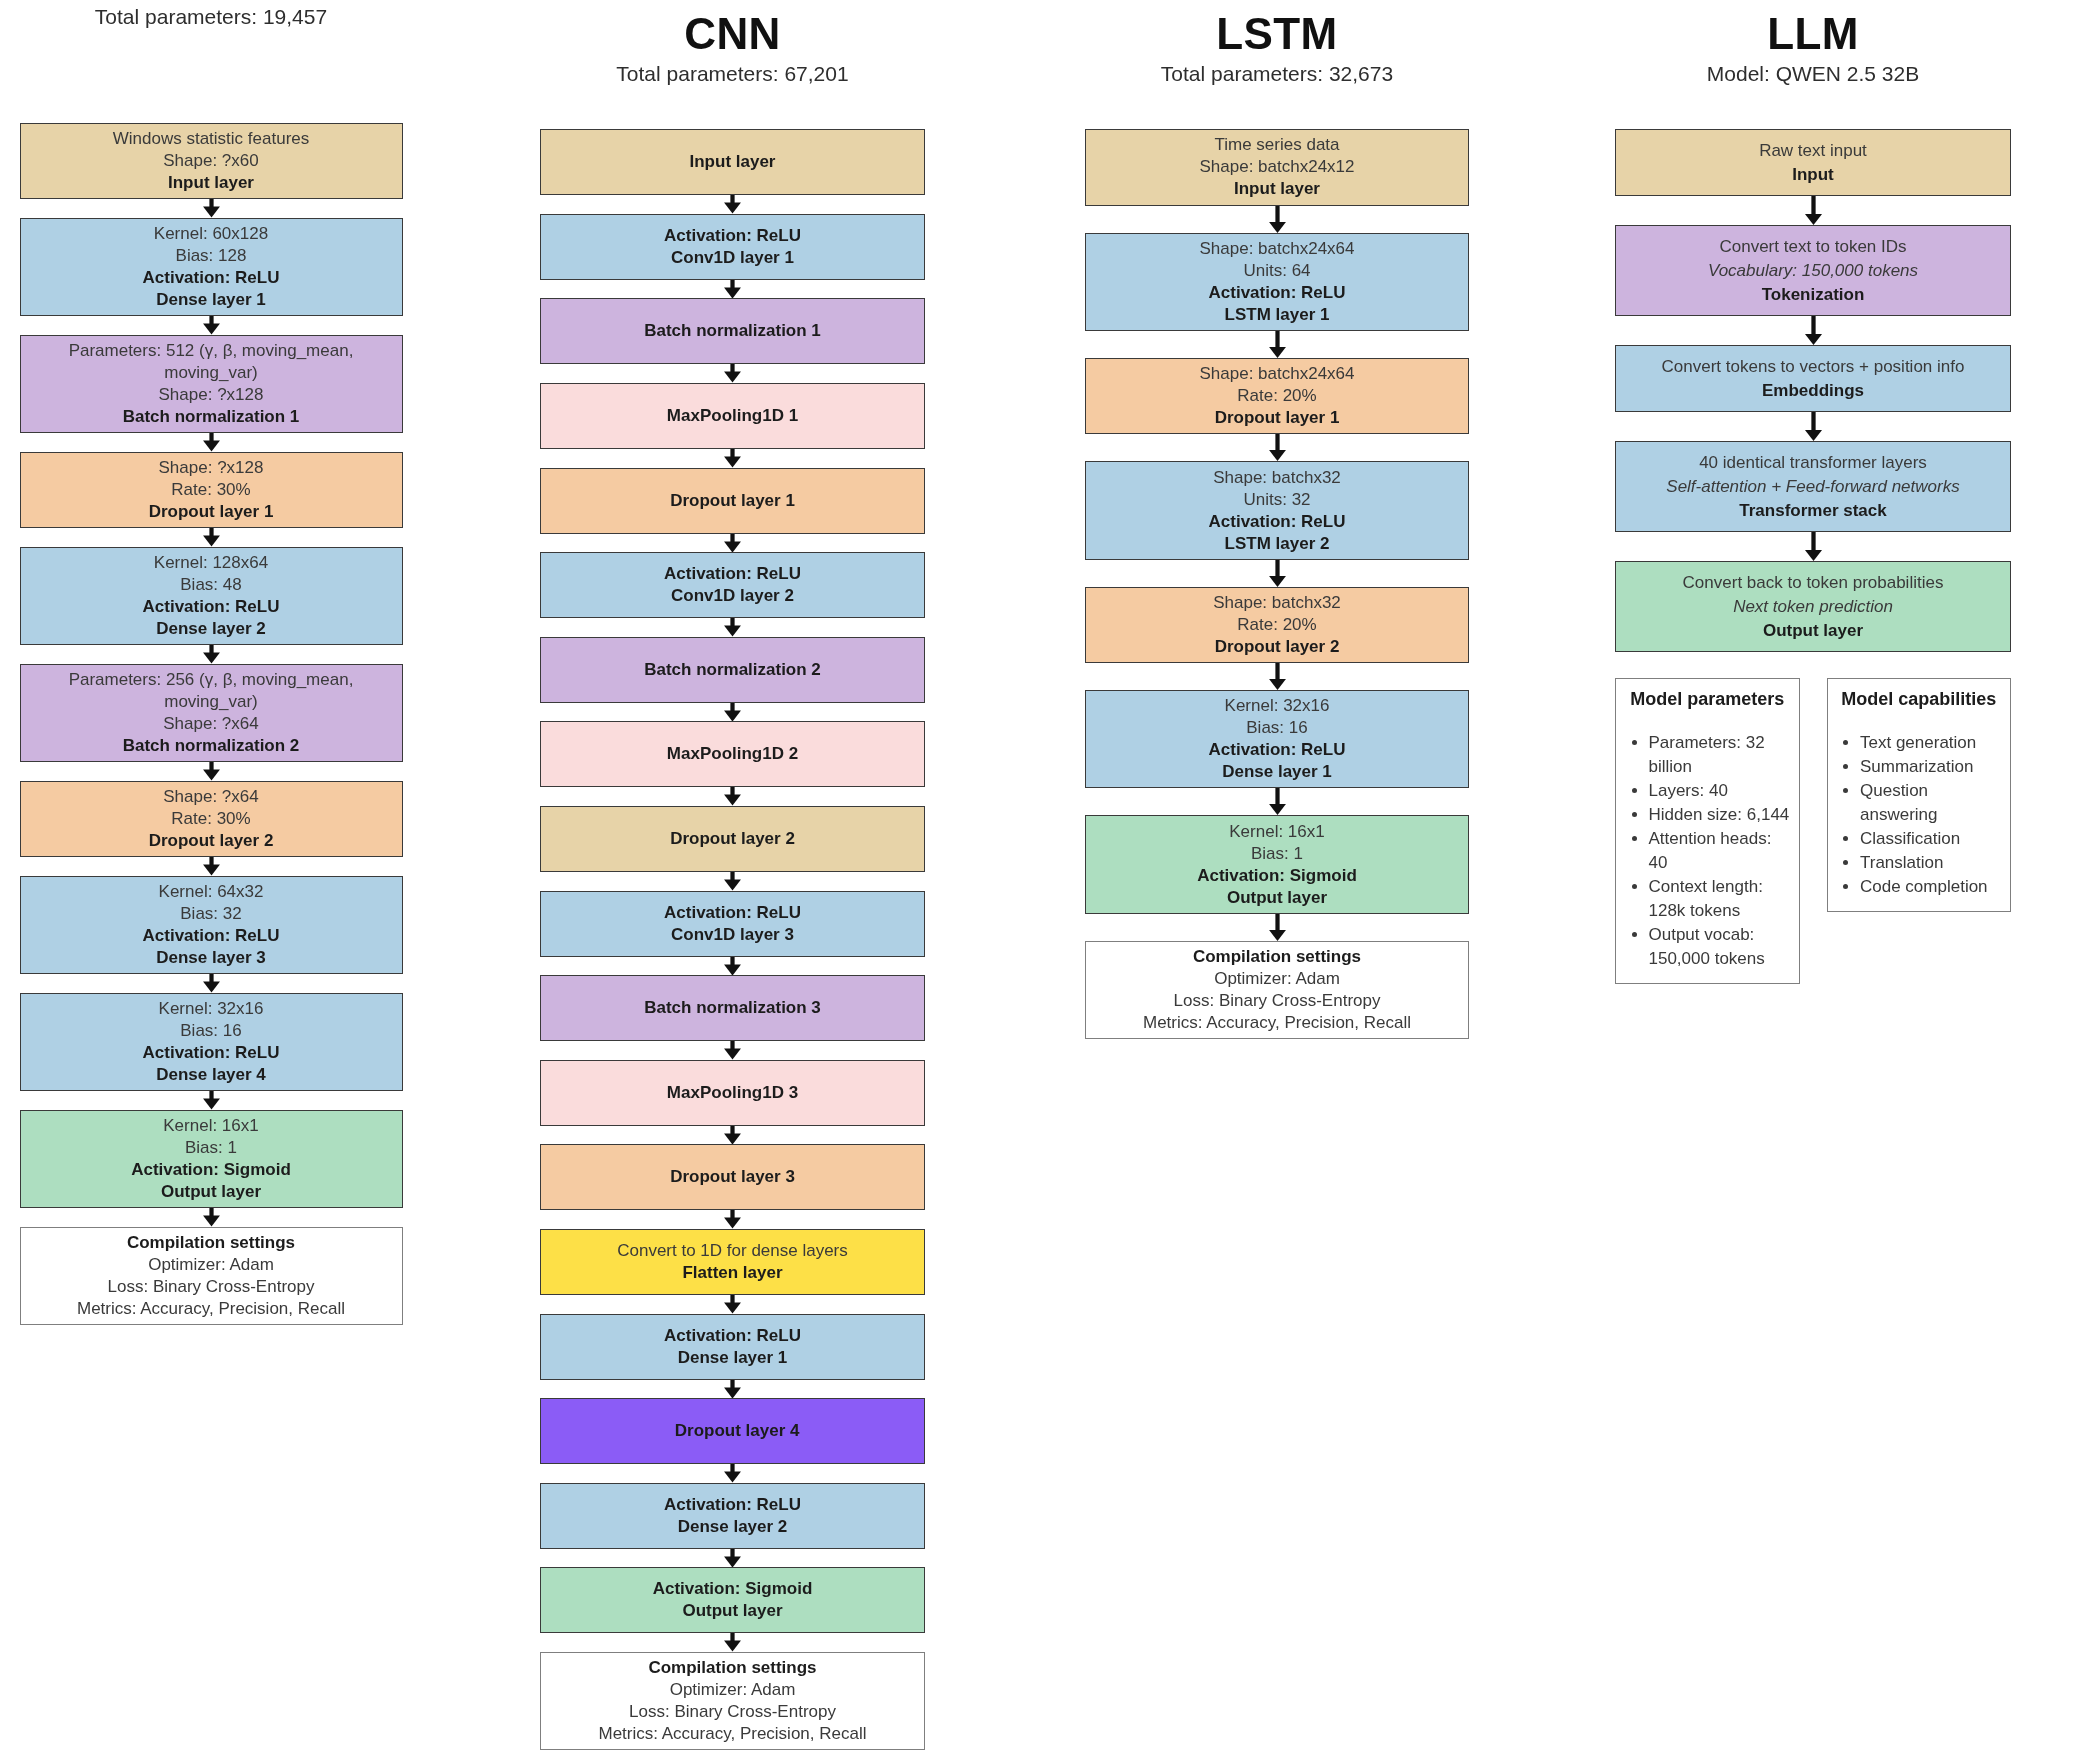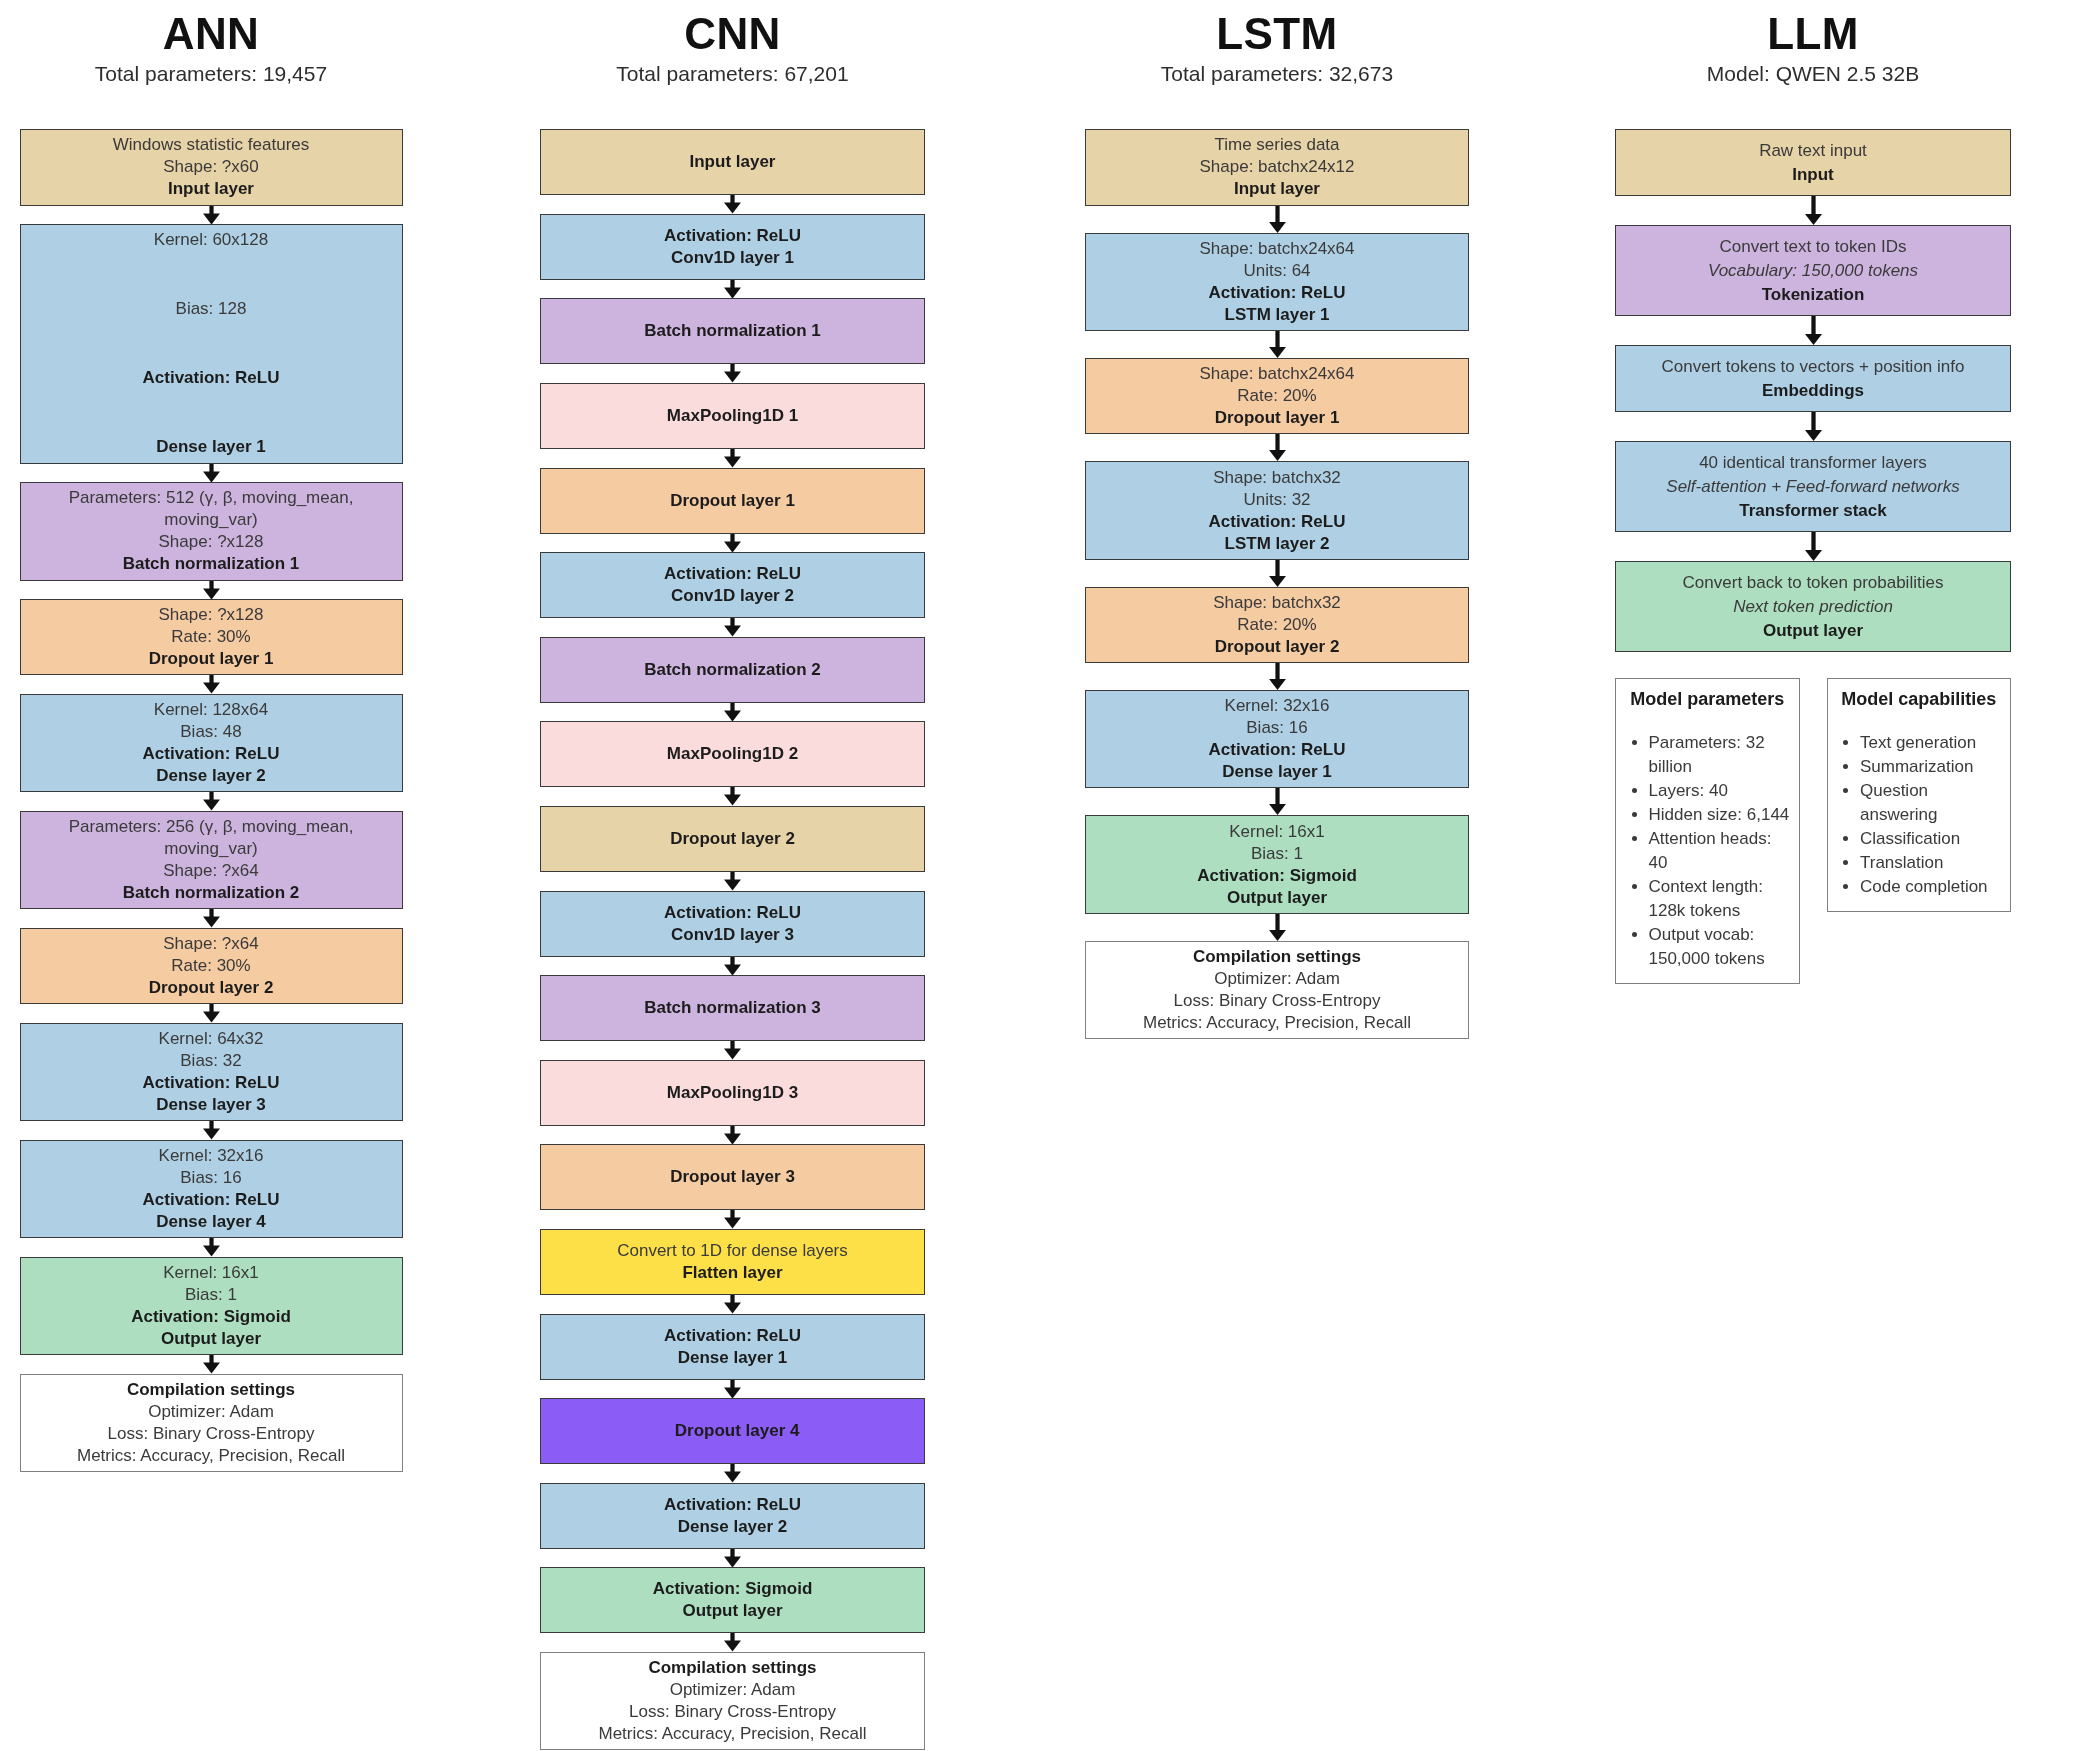--- a/index.html
+++ b/index.html
@@ -33,35 +33,34 @@
   .info-title { font-size: 18px; font-weight: 700; color: #1c1c1c; text-align: center; line-height: 24px; margin-bottom: 20px; }
   .info-box ul { margin: 0; padding-left: 24px; }
   .info-box li { font-size: 17px; line-height: 24px; color: #3a3a3a; text-align: left; }
 </style>
 </head>
 <body>
 
 <div id="diagram">
     <div class="column col-ann" style="left: 19.5px; width: 383px;">
       <div class="col-header">
-        <div class="col-title">ANN</div>
         <div class="col-subtitle">Total parameters: 19,457</div>
       </div>
       <div class="box" style="background: rgb(231, 211, 168);">
         <div class="line">Windows statistic features</div>
         <div class="line">Shape: ?x60</div>
         <div class="line bold">Input layer</div>
       </div>
       <div class="arrow">
         <svg width="29" height="18.6" viewBox="0 0 34 22" aria-hidden="true">
           <rect x="14.5" y="0" width="5" height="11" fill="#111111"></rect>
           <polygon points="7,9 27,9 17,22" fill="#111111"></polygon>
         </svg>
       </div>
-      <div class="box" style="background: rgb(175, 208, 228); gap: 47px;">
+      <div class="box" style="background: rgb(175, 208, 228);">
         <div class="line">Kernel: 60x128</div>
         <div class="line">Bias: 128</div>
         <div class="line bold">Activation: ReLU</div>
         <div class="line bold">Dense layer 1</div>
       </div>
       <div class="arrow">
         <svg width="29" height="18.6" viewBox="0 0 34 22" aria-hidden="true">
           <rect x="14.5" y="0" width="5" height="11" fill="#111111"></rect>
           <polygon points="7,9 27,9 17,22" fill="#111111"></polygon>
         </svg>

